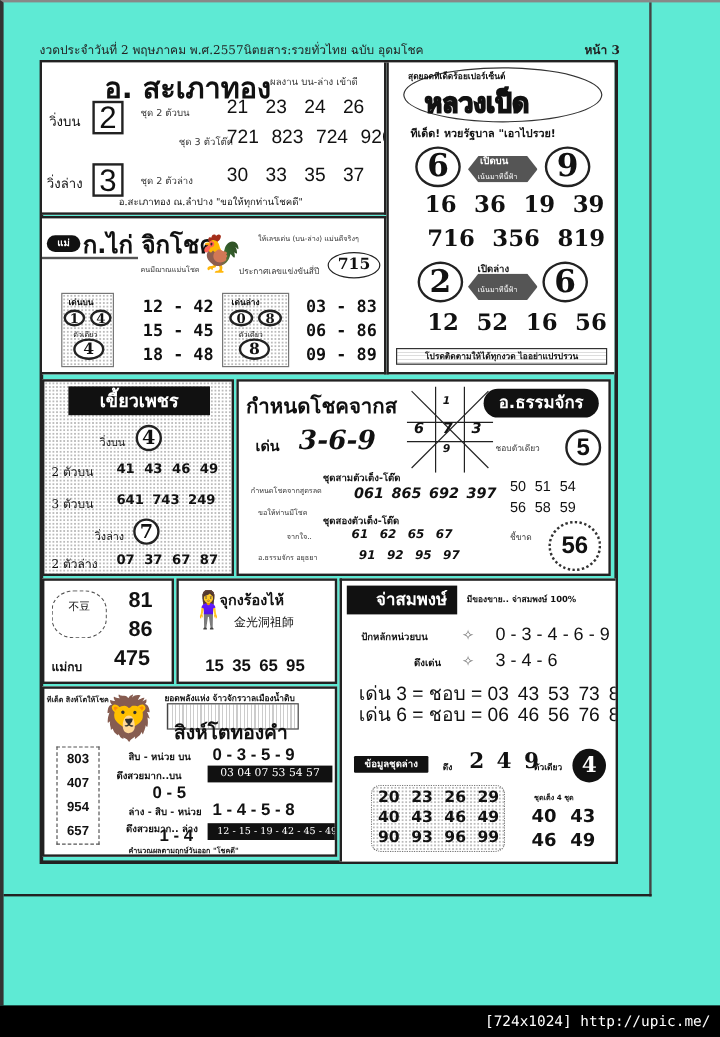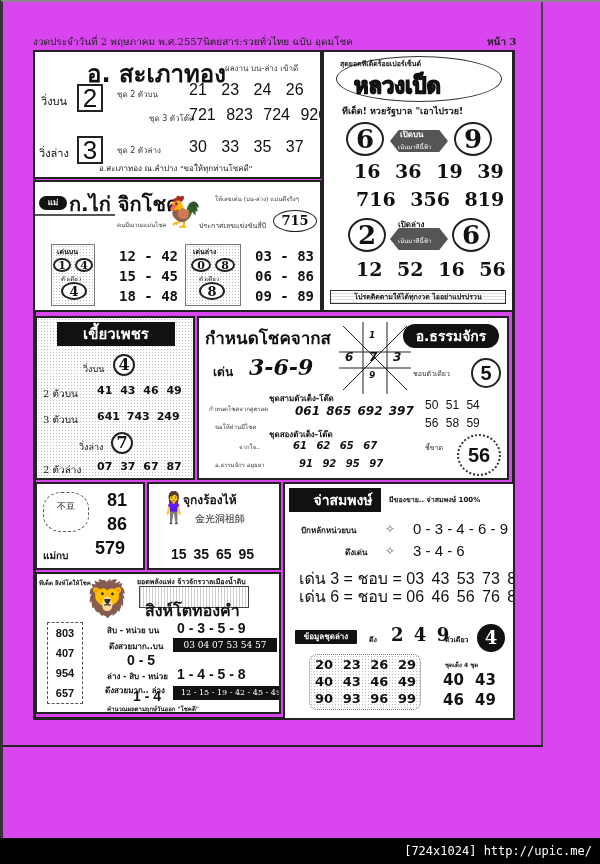--- a/index.html
+++ b/index.html
@@ -1,18 +1,18 @@
 <!DOCTYPE html>
 <html><head>
 <meta charset="utf-8">
 <style>
   * { box-sizing: border-box; margin: 0; padding: 0; }
   html, body { width: 600px; height: 864px; background: #000; overflow: hidden; }
   body { position: relative; font-family: "DejaVu Sans", sans-serif; color: #111; }
-  .page { position: absolute; left: 0; top: 0; width: 600px; height: 838px; background: #d946ef; border-left: 3px solid #333; border-top: 2px solid #888; }
+  .page { position: absolute; left: 0; top: 0; width: 600px; height: 838px; background: #5eead4; border-left: 3px solid #333; border-top: 2px solid #888; }
   .page-inner-right { position: absolute; left: 538px; top: 0; width: 2px; height: 745px; background: #444; }
   .page-bottom-line { position: absolute; left: 0; top: 743px; width: 540px; height: 2px; background: #222; }
   .footer-bar { position: absolute; left: 0; top: 838px; width: 600px; height: 26px; background: #000; color: #fff; font-family: "DejaVu Sans Mono", monospace; font-size: 12px; text-align: right; padding-right: 8px; line-height: 26px; }
 
   .hdr { position: absolute; top: 32px; font-family: "DejaVu Serif", serif; font-size: 10px; color: #222; }
   .box { position: absolute; border: 2px solid #222; background: #fff; overflow: hidden; }
   .outer-frame { position: absolute; left: 30px; top: 48px; width: 482px; height: 670px; border: 3px solid #222; }
 
   .abs { position: absolute; white-space: nowrap; }
   .num-big { font-family: "Liberation Sans", sans-serif; }
@@ -195,21 +195,21 @@
       <span>56</span> <span>58</span> <span>59</span>
     </div>
     <div class="abs small" style="left:226px;top:124px;font-size:7px;">ชี้ขาด</div>
     <div class="abs" style="left:258px;top:116px;width:44px;height:42px;border:2px dotted #333;border-radius:50%;text-align:center;font-family:'Liberation Sans',sans-serif;font-weight:bold;font-size:20px;line-height:38px;">56</div>
   </div>
 
   <div class="box" style="left:32px;top:480px;width:110px;height:88px;border-width:2px;">
     <div class="abs" style="left:6px;top:8px;width:46px;height:40px;border:1px dashed #555;border-radius:40%;text-align:center;font-size:9px;line-height:26px;">不豆</div>
     <div class="abs num-big" style="left:70px;top:6px;font-size:18px;font-weight:bold;">81</div>
     <div class="abs num-big" style="left:70px;top:30px;font-size:18px;font-weight:bold;">86</div>
-    <div class="abs num-big" style="left:58px;top:54px;font-size:18px;font-weight:bold;">579</div>
+    <div class="abs num-big" style="left:58px;top:54px;font-size:18px;font-weight:bold;">475</div>
     <div class="abs" style="left:6px;top:64px;font-size:10px;font-weight:bold;">แม่กบ</div>
   </div>
 
   <div class="box" style="left:144px;top:480px;width:134px;height:88px;border-width:2px;">
     <div class="abs" style="left:6px;top:6px;font-size:30px;">🧍‍♀️</div>
     <div class="abs" style="left:34px;top:6px;font-size:12px;font-weight:bold;">จุกงร้องไห้</div>
     <div class="abs serif" style="left:46px;top:28px;font-size:10px;">金光洞祖師</div>
     <div class="abs num-big" style="left:22px;top:62px;font-size:14px;font-weight:bold;word-spacing:3px;">
       <span>15</span> <span>35</span> <span>65</span> <span>95</span>
     </div>
@@ -260,21 +260,21 @@
 
     <div class="abs" style="left:10px;top:48px;width:36px;height:82px;border:1px dashed #555;font-family:'Liberation Sans',sans-serif;font-weight:bold;font-size:11px;line-height:20px;text-align:center;">
       <div>803</div>
       <div>407</div>
       <div>954</div>
       <div>657</div>
     </div>
 
     <div class="abs" style="left:70px;top:50px;font-size:8px;font-weight:bold;">สิบ - หน่วย บน</div>
     <div class="abs num-big" style="left:140px;top:46px;font-size:14px;font-weight:bold;">0 - 3 - 5 - 9</div>
-    <div class="abs" style="left:72px;top:66px;font-size:8px;font-weight:bold;">ดึงสวยมาก..บน</div>
+    <div class="abs" style="left:60px;top:66px;font-size:8px;font-weight:bold;">ดึงสวยมาก..บน</div>
     <div class="abs black-tag serif" style="left:136px;top:64px;width:104px;height:14px;font-size:9px;line-height:14px;font-weight:normal;">03 04 07 53 54 57</div>
     <div class="abs num-big" style="left:90px;top:78px;font-size:14px;font-weight:bold;">0 - 5</div>
     <div class="abs" style="left:70px;top:96px;font-size:8px;font-weight:bold;">ล่าง - สิบ - หน่วย</div>
     <div class="abs num-big" style="left:140px;top:92px;font-size:14px;font-weight:bold;">1 - 4 - 5 - 8</div>
     <div class="abs" style="left:68px;top:110px;font-size:8px;font-weight:bold;">ดึงสวยมาก.. ล่าง</div>
     <div class="abs black-tag serif" style="left:136px;top:112px;width:116px;height:14px;font-size:8px;line-height:14px;font-weight:normal;">12 - 15 - 19 - 42 - 45 - 49</div>
     <div class="abs num-big" style="left:96px;top:114px;font-size:14px;font-weight:bold;">1 - 4</div>
     <div class="abs" style="left:70px;top:130px;font-size:6px;font-weight:bold;">คำนวณผลตามฤกษ์วันออก "โชคดี"</div>
   </div>
 </div>

